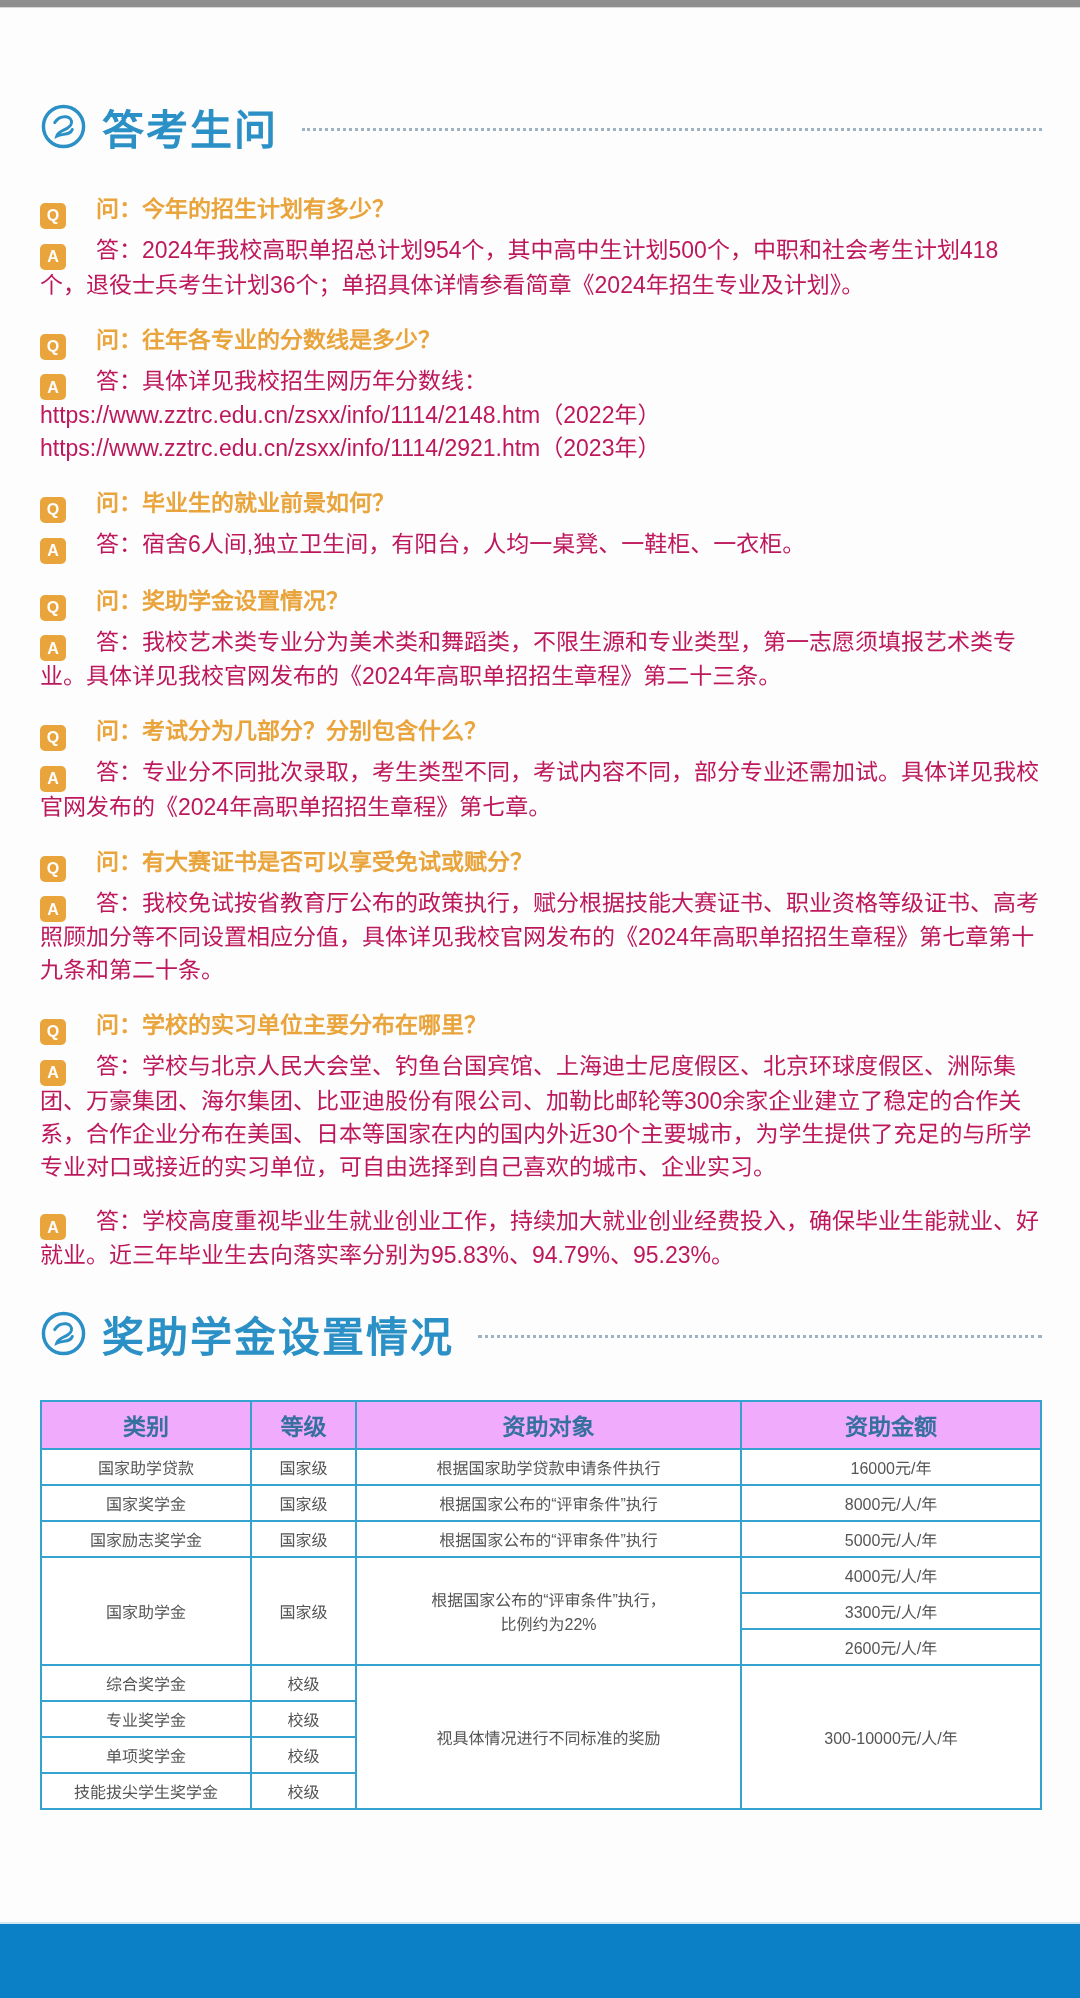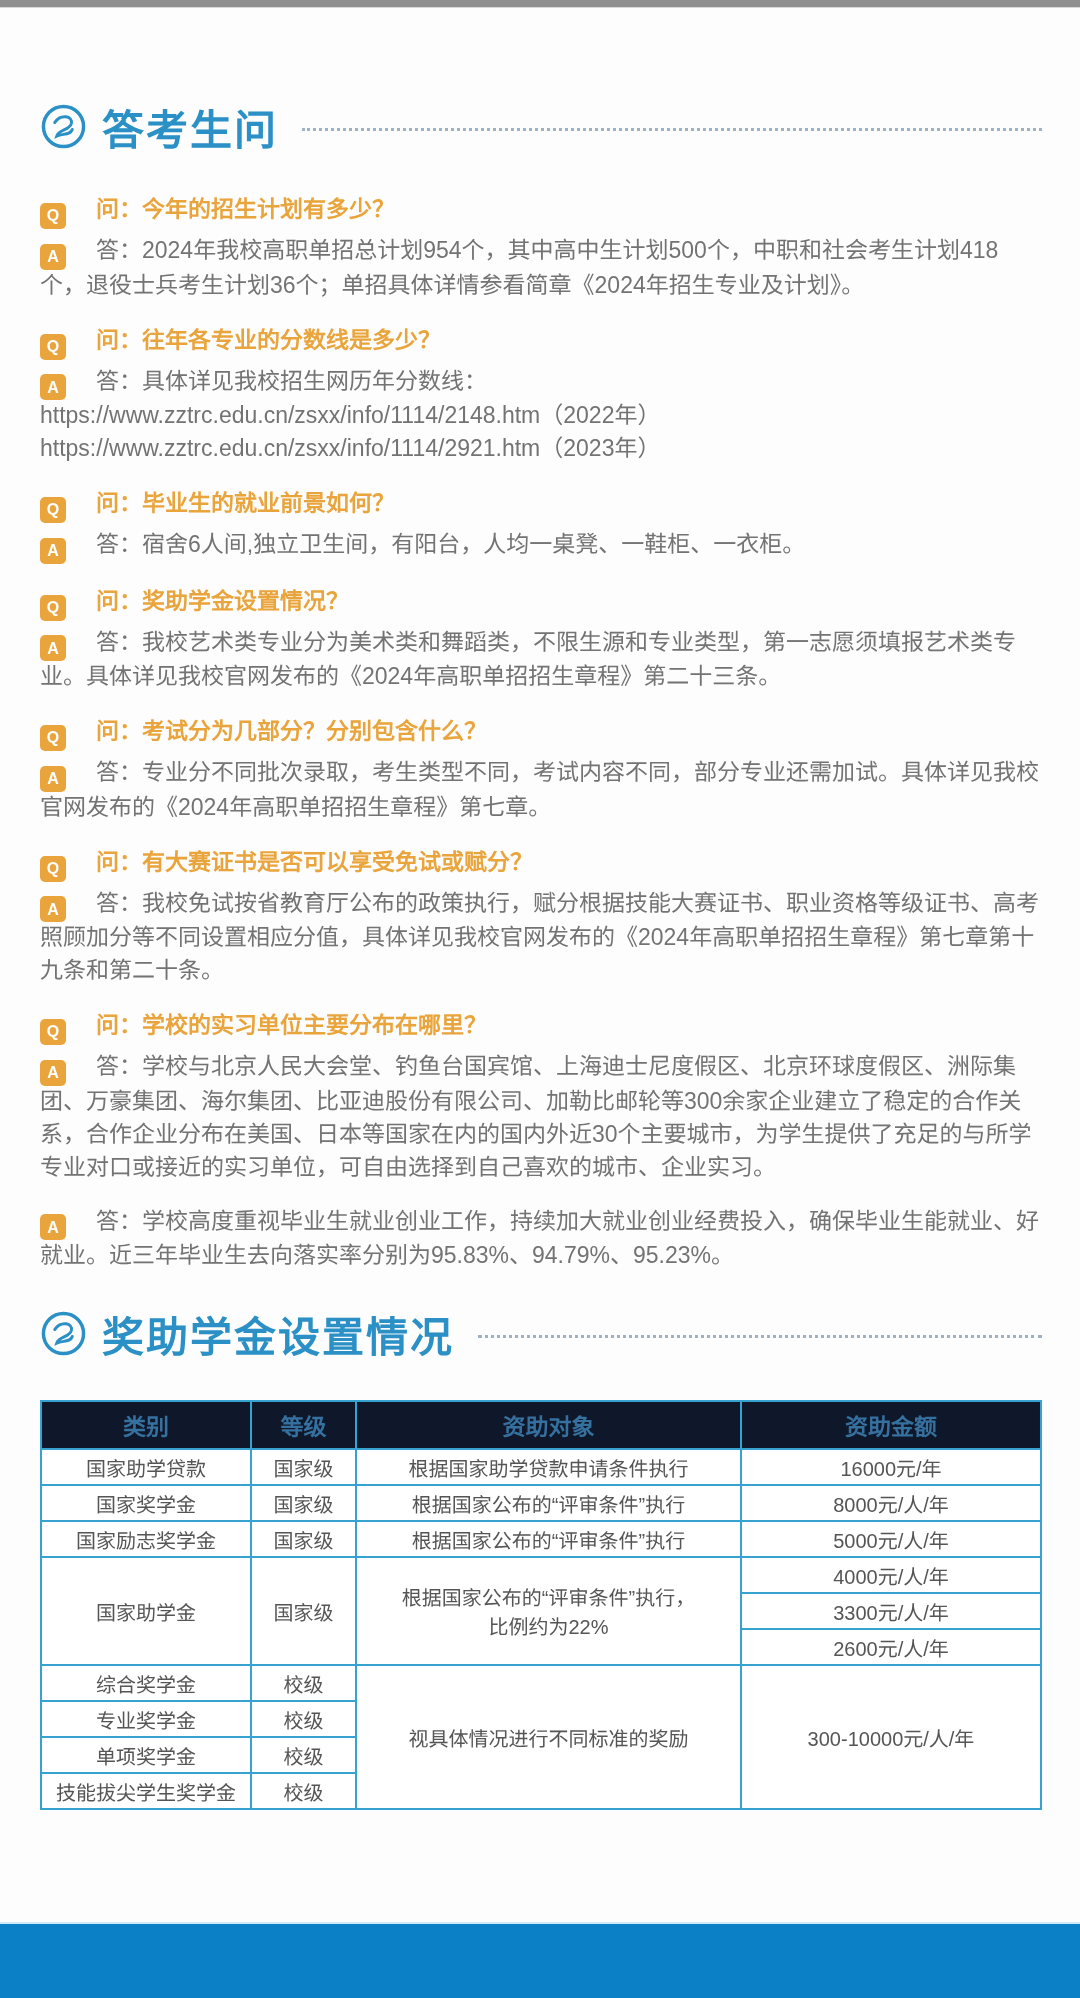--- a/index.html
+++ b/index.html
@@ -81,48 +81,48 @@
     justify-content: center;
     margin-right: 30px;
     vertical-align: -4px;
   }
   .q-text {
     color: #e9a43c;
     font-weight: bold;
     font-size: 23px;
   }
   .a-text {
-    color: #737373;
+    color: #be185d;
     font-size: 23px;
     white-space: pre-line;
   }
 
   
   table.grant-table {
     width: 100%;
     border-collapse: collapse;
     table-layout: fixed;
   }
   .grant-table th, .grant-table td {
     border: 2px solid #35a2cf;
     text-align: center;
     vertical-align: middle;
     padding: 2px 6px;
   }
   .grant-table th {
     height: 48px;
-    background: #0f172a;
+    background: #f0abfc;
     color: #35709f;
     font-size: 23px;
     font-weight: bold;
   }
   .grant-table td {
     height: 36px;
     color: #555555;
-    font-size: 20px;
+    font-size: 16px;
     background: #ffffff;
   }
   .pre { white-space: pre-line; }
   .col-0 { width: 21%; }
   .col-1 { width: 10.5%; }
   .col-2 { width: 38.5%; }
   .col-3 { width: 30%; }
 </style>
 </head>
 <body>

